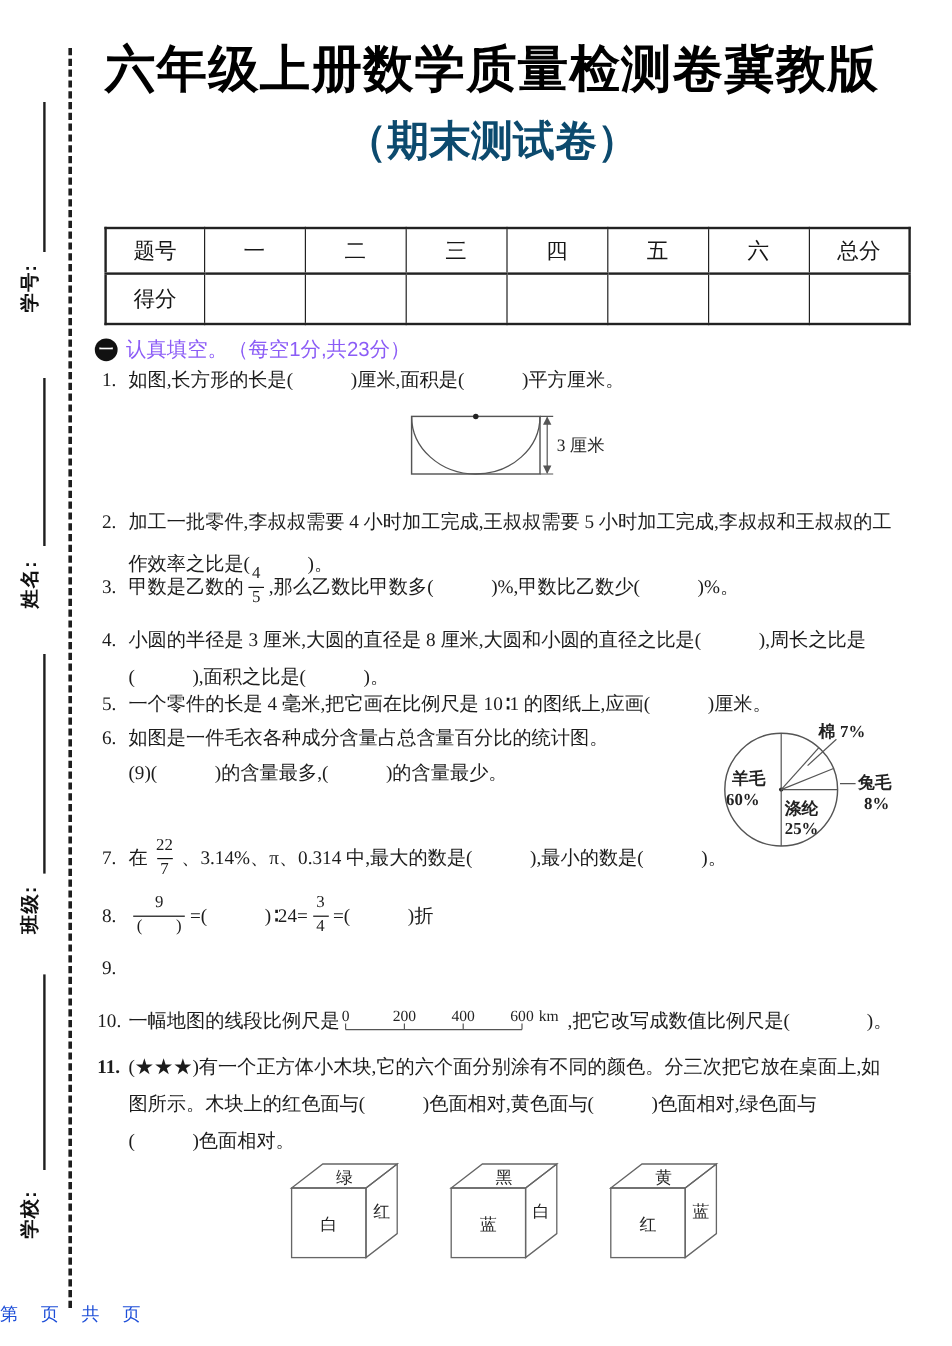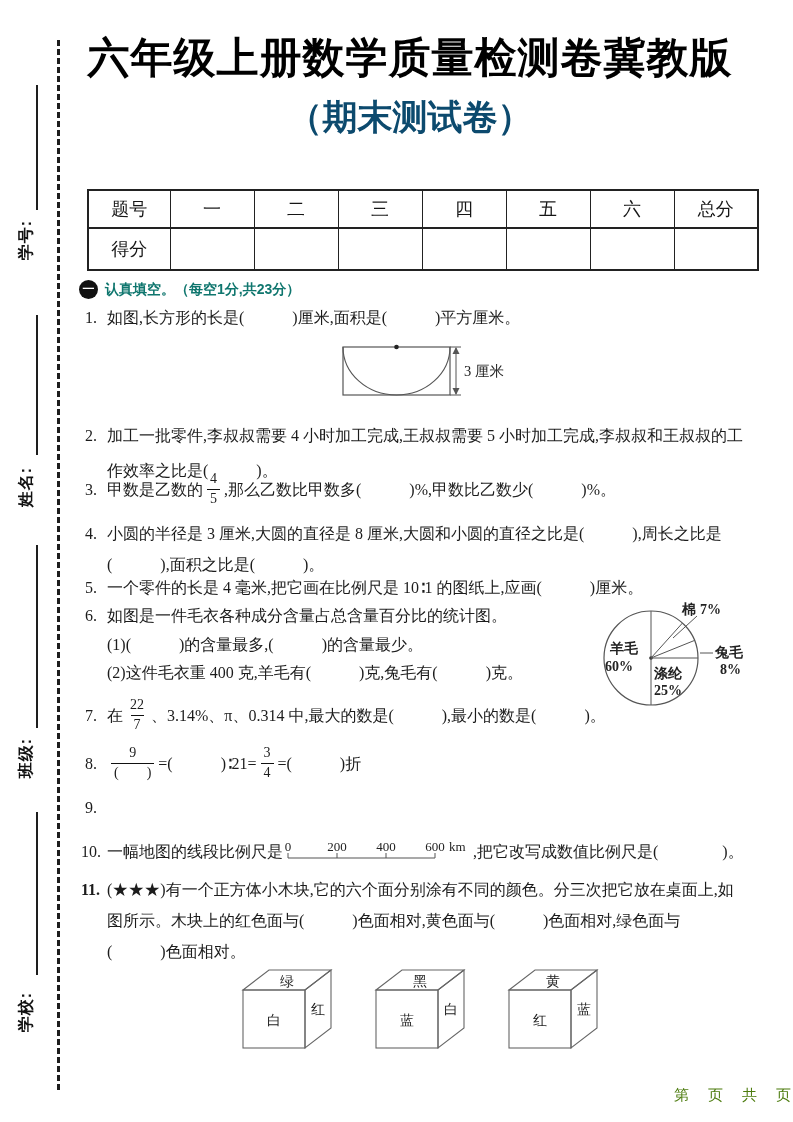--- a/index.html
+++ b/index.html
@@ -34,39 +34,39 @@
   table.score tr.hdr td{height:36px;border-bottom:2.4px solid #222;}
   table.score tr.body td{height:40px;}
   table.score{border:2.2px solid #222;padding-left:14px;}
 
   
   .section-head{position:absolute;left:79px;top:280px;display:flex;align-items:center;
                 font-family:"Liberation Sans","DejaVu Sans",sans-serif;}
   .badge{width:19px;height:19px;border-radius:50%;background:#111;color:#fff;
          font-size:12px;font-weight:700;display:flex;align-items:center;
          justify-content:center;margin-right:7px;flex:none;}
-  .sec-title{font-size:14px;font-weight:700;color:#0f766e;}
+  .sec-title{font-size:17px;font-weight:400;color:#8b5cf6;}
 
   
   .q{position:absolute;left:85px;width:678px;display:flex;align-items:flex-start;
      font-size:16px;line-height:24px;color:#1c1c1c;}
   .q .no{flex:none;min-width:21px;margin-right:1px;}
   .q .qtext{white-space:pre-wrap;}
   .q.vcenter{align-items:center;}
   .qflex{display:flex;align-items:center;flex-wrap:nowrap;text-align:center;}
   .frac{display:inline-flex;flex-direction:column;align-items:center;
         font-size:14px;line-height:1.15;margin:0 4px;transform:translateY(-1px);}
   .frac .fn{padding:0 3px 1px 3px;}
   .frac .fd{border-top:1.4px solid #111;padding:1px 3px 0 3px;}
   .q6line{white-space:pre-wrap;}
   .q6block div{margin-bottom:4.5px;}
 
   .figure{position:absolute;}
-  .footer{position:absolute;left:0;top:1086px;width:100%;text-align:right;
-          font-size:15px;letter-spacing:2px;color:#4d7c0f;font-family:Liberation Serif, serif;}
+  .footer{position:absolute;left:0;top:1086px;width:100%;text-align:left;
+          font-size:15px;letter-spacing:2px;color:#1d4ed8;font-family:Liberation Serif, serif;}
   svg text{font-family:"Liberation Serif","DejaVu Serif",serif;fill:#222;}
 </style>
 </head>
 <body>
 
 <div class="page">
 
   <div class="dashed-rule"></div>
   <div class="write-line" style="top:85px;height:125px;"></div>
   <div class="write-line" style="top:315px;height:140px;"></div>
@@ -163,22 +163,21 @@
 
   <div class="q" style="top:576px;">
     <span class="no">5.</span>
     <span class="qtext">一个零件的长是 4 毫米,把它画在比例尺是 10∶1 的图纸上,应画(　　　)厘米。</span>
   </div>
 
   <div class="q" style="top:604px;">
     <span class="no">6.</span>
     <span class="q6block">
       <div class="q6line">如图是一件毛衣各种成分含量占总含量百分比的统计图。</div>
-      <div class="q6line">(1)(　　　)的含量最多,(　　　)的含量最少。</div>
-      <div class="q6line">(2)这件毛衣重 400 克,羊毛有(　　　)克,兔毛有(　　　)克。</div>
+      <div class="q6line">(9)(　　　)的含量最多,(　　　)的含量最少。</div>
     </span>
   </div>
 
   <svg class="figure" style="left:596px;top:596px;" width="197" height="135" viewBox="0 0 197 135">
     <circle cx="55" cy="62" r="47" fill="none" stroke="#555" stroke-width="1.2"></circle>
     <circle cx="55" cy="62" r="1.8" fill="#222"></circle>
     <line x1="55" y1="62" x2="55" y2="15" stroke="#555" stroke-width="1"></line>
     <line x1="55" y1="62" x2="86.4" y2="27.1" stroke="#555" stroke-width="1"></line>
     <line x1="55" y1="62" x2="98.6" y2="44.4" stroke="#555" stroke-width="1"></line>
     <line x1="55" y1="62" x2="102" y2="62" stroke="#555" stroke-width="1"></line>
@@ -206,21 +205,21 @@
     </span>
   </div>
 
   <div class="q vcenter" style="top:742px;height:44px;">
     <span class="no">8.</span>
     <span class="qflex">
       <span class="frac">
         <span class="fn">9</span>
         <span class="fd">(　　)</span>
       </span>
-      <span>=(　　　)∶21=</span>
+      <span>=(　　　)∶24=</span>
       <span class="frac">
         <span class="fn">3</span>
         <span class="fd">4</span>
       </span>
       <span>=(　　　)折</span>
     </span>
   </div>
 
   <div class="q vcenter" style="top:786px;height:44px;">
     <span class="no">9.</span>

